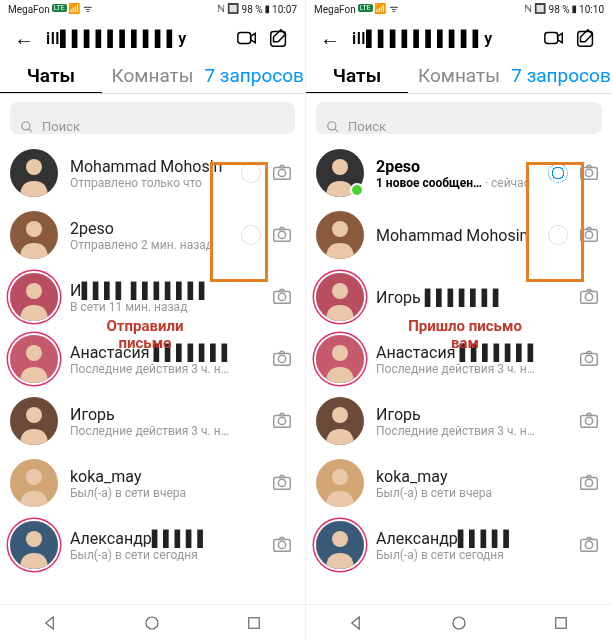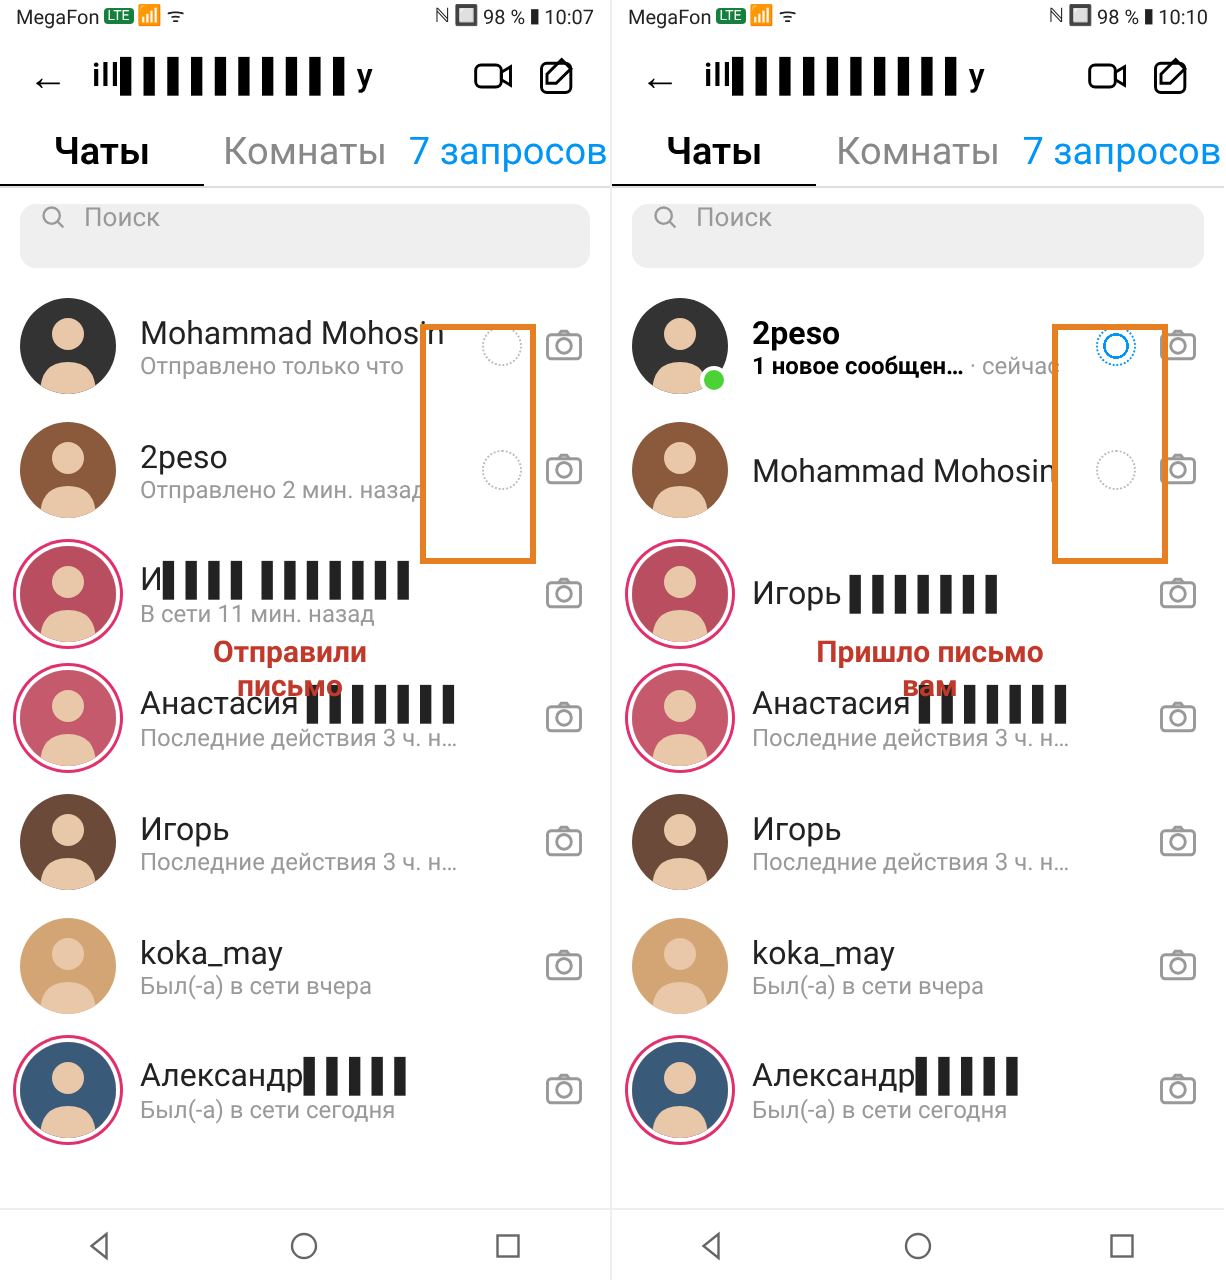--- a/index.html
+++ b/index.html
@@ -13,21 +13,21 @@
   .badge { background: #15803d; color: #fff; font-size: 7px; padding: 0 2px; border-radius: 2px; }
   .header { display: flex; align-items: center; padding: 6px 12px; height: 40px; }
   .back { width: 24px; height: 24px; display: flex; align-items: center; justify-content: center; font-size: 20px; cursor: pointer; }
   .username { flex: 1; font-weight: 600; font-size: 16px; padding-left: 10px; letter-spacing: 0.5px; white-space: nowrap; overflow: hidden; }
   .hdr-icon { width: 28px; height: 28px; display: flex; align-items: center; justify-content: center; margin-left: 4px; cursor: pointer; }
   .hdr-icon svg { width: 22px; height: 22px; stroke: #000; fill: none; stroke-width: 1.6; }
   .tabs { display: flex; border-bottom: 1px solid #ddd; height: 36px; }
   .tab { flex: 1; display: flex; align-items: center; justify-content: center; font-size: 19px; color: #888; cursor: pointer; }
   .tab.active { color: #000; font-weight: 600; border-bottom: 1.5px solid #000; }
   .tab.link { color: #0095f6; }
-  .search { margin: 8px 10px; background: #efefef; border-radius: 8px; height: 32px; display: flex; align-items: flex-start; padding: 0 10px; color: #999; font-size: 13px; }
+  .search { margin: 8px 10px; background: #efefef; border-radius: 8px; height: 32px; display: flex; align-items: flex-end; padding: 0 10px; color: #999; font-size: 13px; }
   .search svg { width: 14px; height: 14px; stroke: #999; fill: none; stroke-width: 2; margin-right: 8px; }
   .chats { overflow: hidden; }
   .chat { display: flex; align-items: center; padding: 7px 10px; height: 62px; }
   .avatar { width: 48px; height: 48px; border-radius: 50%; flex: 0 0 48px; background-size: cover; background-position: center; position: relative; }
   .avatar.story { box-shadow: 0 0 0 2px #fff, 0 0 0 3.5px #e1306c; }
   .avatar .ring { position: absolute; width: 14px; height: 14px; background: #4cd137; border: 2px solid #fff; border-radius: 50%; bottom: 0; right: 0; }
   .chat-body { flex: 1; padding-left: 12px; min-width: 0; }
   .chat-name { font-size: 16px; color: #222; white-space: nowrap; overflow: hidden; text-overflow: ellipsis; }
   .chat-name.bold { font-weight: 700; color: #000; }
   .chat-sub { font-size: 12px; color: #999; white-space: nowrap; overflow: hidden; text-overflow: ellipsis; }

